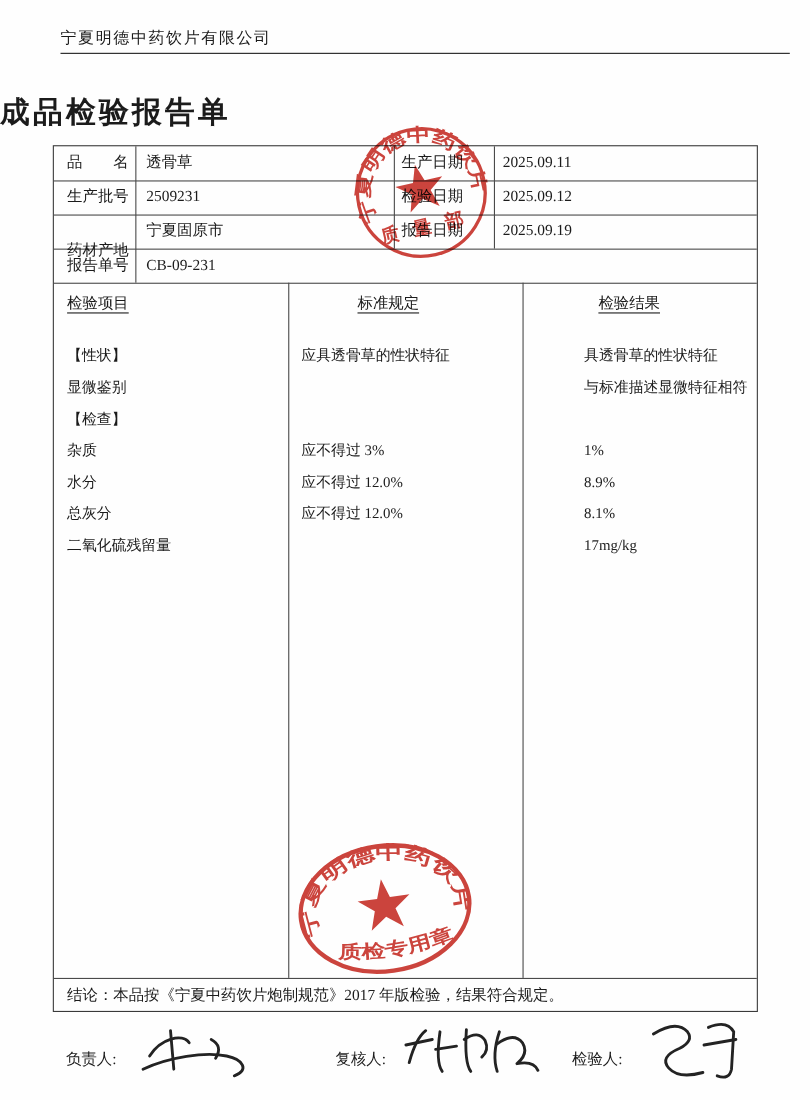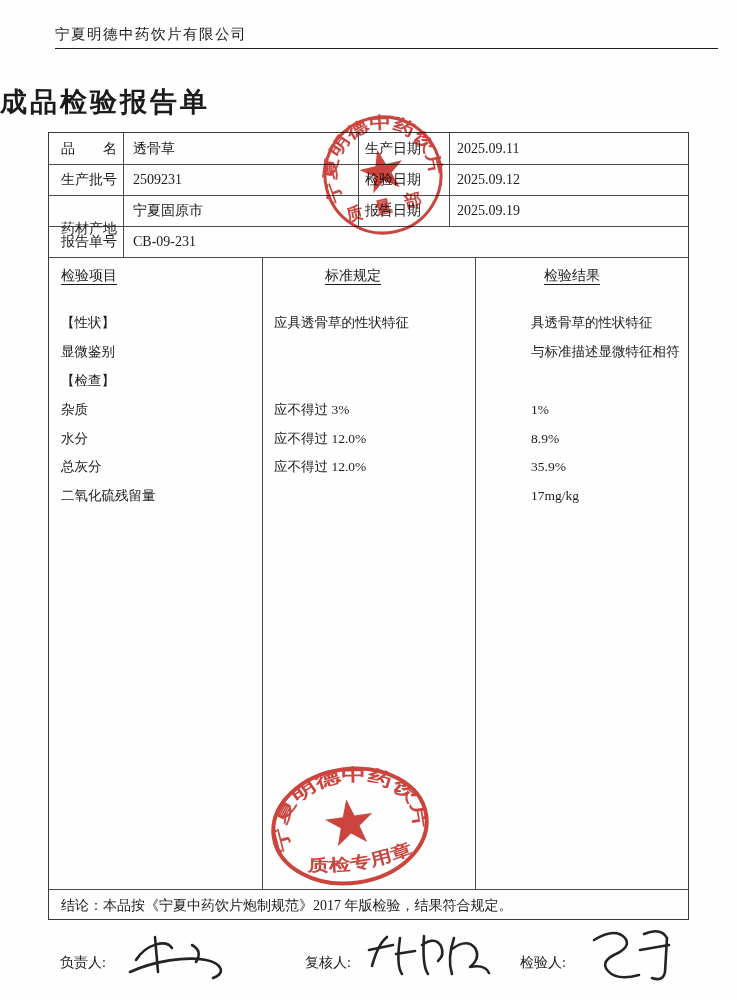--- a/index.html
+++ b/index.html
@@ -112,21 +112,21 @@
         <span class="ic3">1%</span>
       </div>
       <div class="item-row">
         <span class="ic1">水分</span>
         <span class="ic2">应不得过 12.0%</span>
         <span class="ic3">8.9%</span>
       </div>
       <div class="item-row">
         <span class="ic1">总灰分</span>
         <span class="ic2">应不得过 12.0%</span>
-        <span class="ic3">35.9%</span>
+        <span class="ic3">8.1%</span>
       </div>
       <div class="item-row">
         <span class="ic1">二氧化硫残留量</span>
         <span class="ic3">17mg/kg</span>
       </div>
     </div>
 
     <div class="conclusion">
       <span>结论：本品按《宁夏中药饮片炮制规范》2017 年版检验，结果符合规定。</span>
     </div>

